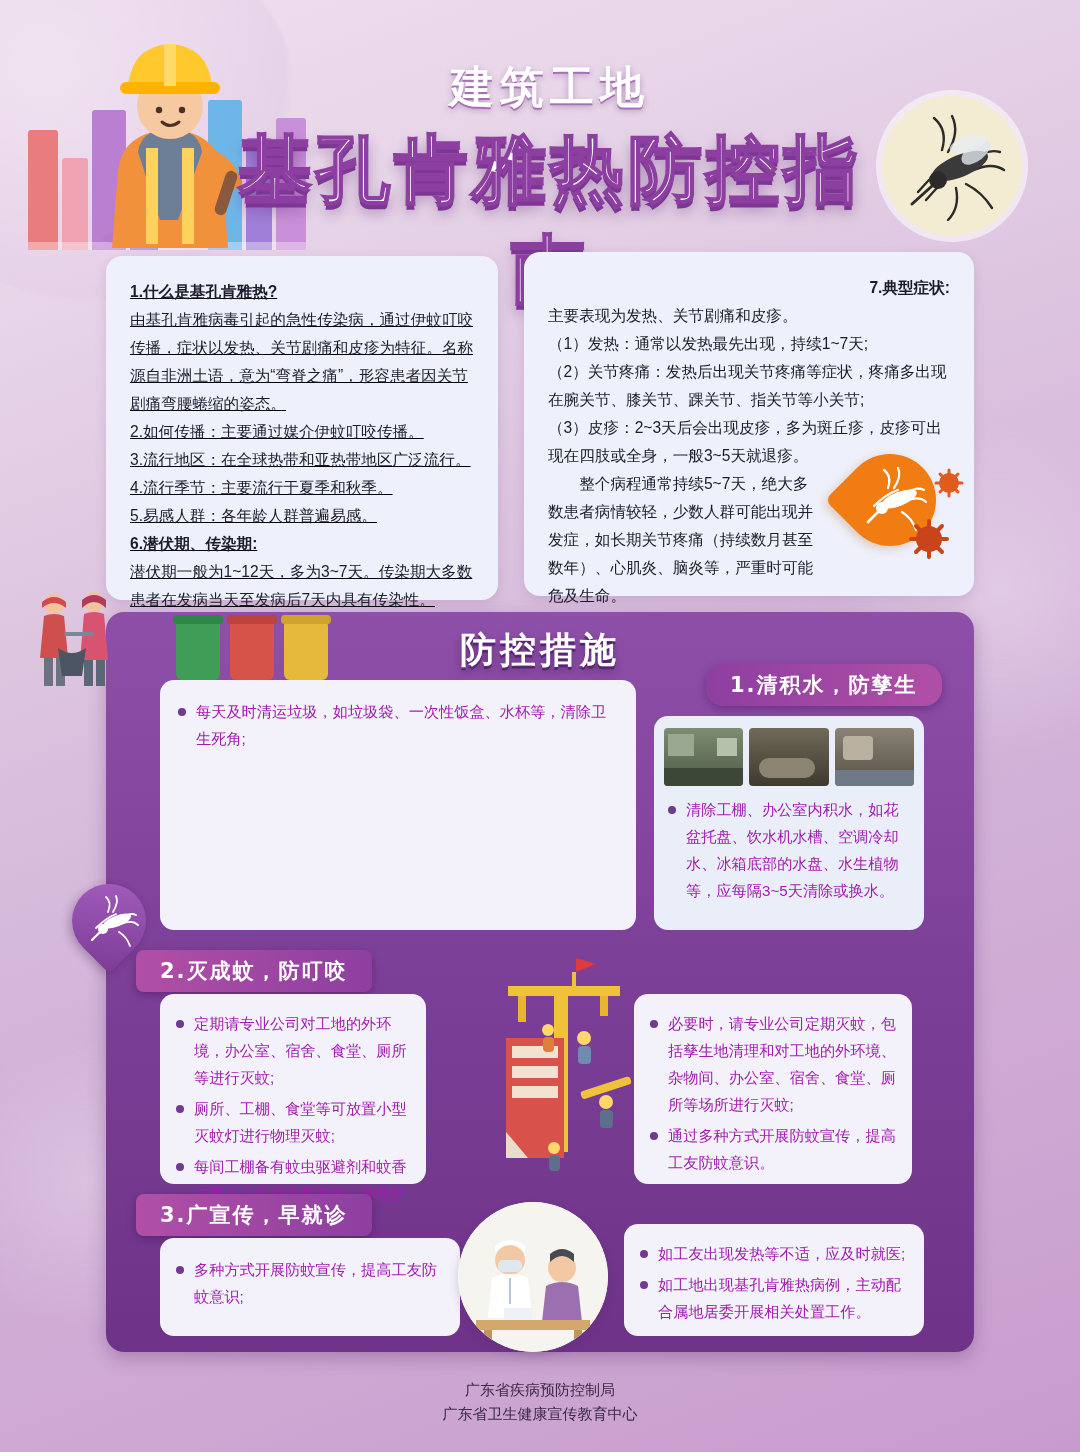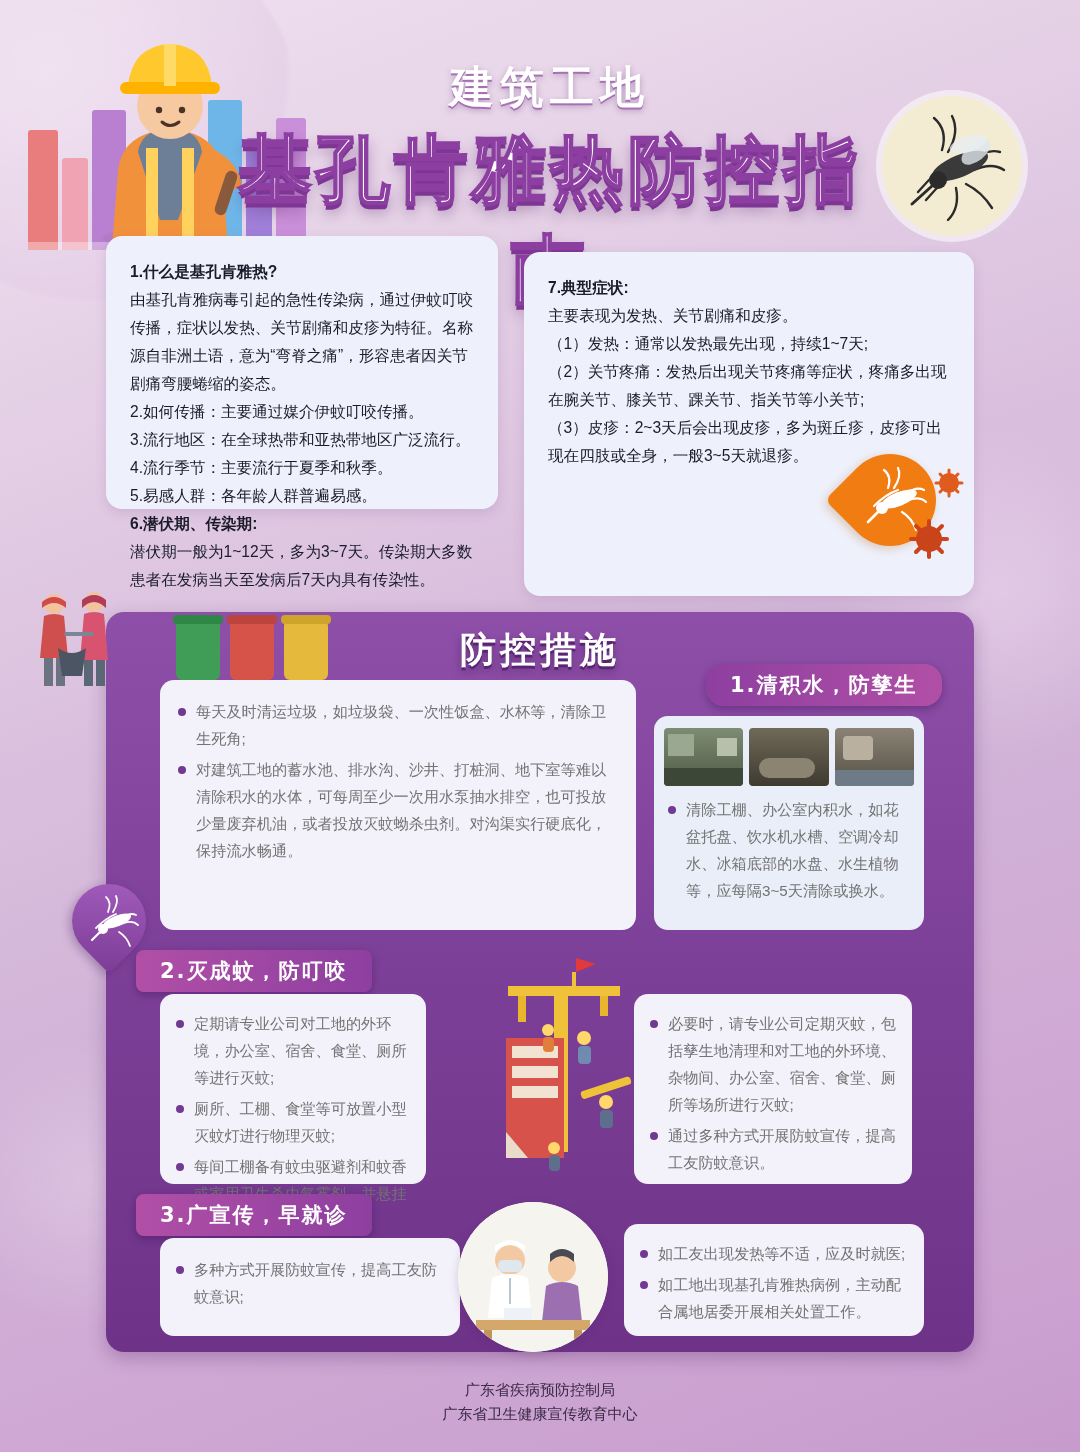--- a/index.html
+++ b/index.html
@@ -71,21 +71,21 @@
   }
 
   
   .card {
     position: absolute;
     background: #eef1fb;
     border-radius: 16px;
     box-shadow: 0 4px 12px rgba(120,80,140,.18);
     padding: 22px 24px;
   }
-  .card-left  { left: 106px; top: 236px; width: 392px; height: 273px; }
+  .card-left  { left: 106px; top: 256px; width: 392px; height: 344px; text-decoration: underline; }
   .card-right { left: 524px; top: 252px; width: 450px; height: 344px; }
 
   .txt {
     font-size: 15.6px;
     line-height: 28px;
     color: #1b1b2b;
     font-family: "Liberation Sans", "DejaVu Sans", sans-serif;
   }
   .p-ind { text-indent: 2em; }
 
@@ -126,21 +126,21 @@
     font-family: "DejaVu Sans", "Liberation Sans", sans-serif;
   }
 
   .wbox {
     position: absolute;
     background: #f3f2fb;
     border-radius: 14px;
   }
   .wbox.light { background: #eaeef9; }
 
-  .bullets { font-size: 15.2px; line-height: 27px; color: #737373; }
+  .bullets { font-size: 15.2px; line-height: 27px; color: #a21caf; }
   .bullets li { list-style: none; position: relative; padding-left: 20px; margin-bottom: 4px; }
   .bullets li::before {
     content: "";
     position: absolute; left: 2px; top: 10px;
     width: 8px; height: 8px; border-radius: 50%;
     background: #6f3a8f;
   }
 
   .tag {
     position: absolute;
@@ -287,25 +287,26 @@
     <div>3.流行地区：在全球热带和亚热带地区广泛流行。</div>
     <div>4.流行季节：主要流行于夏季和秋季。</div>
     <div>5.易感人群：各年龄人群普遍易感。</div>
     <div style="font-weight:bold;">6.潜伏期、传染期:</div>
     <div>潜伏期一般为1~12天，多为3~7天。传染期大多数患者在发病当天至发病后7天内具有传染性。</div>
   </div>
 </div>
 
 <div class="card card-right">
   <div class="txt" style="position:relative;z-index:2;">
-    <div style="font-weight:bold;">7.典型症状:</div>
+    <div style="font-weight:bold;text-align:right;">7.典型症状:</div>
     <div>主要表现为发热、关节剧痛和皮疹。</div>
     <div>（1）发热：通常以发热最先出现，持续1~7天;</div>
     <div>（2）关节疼痛：发热后出现关节疼痛等症状，疼痛多出现在腕关节、膝关节、踝关节、指关节等小关节;</div>
     <div>（3）皮疹：2~3天后会出现皮疹，多为斑丘疹，皮疹可出现在四肢或全身，一般3~5天就退疹。</div>
+    <div class="p-ind" style="width:272px;">整个病程通常持续5~7天，绝大多数患者病情较轻，少数人群可能出现并发症，如长期关节疼痛（持续数月甚至数年）、心肌炎、脑炎等，严重时可能危及生命。</div>
   </div>
 
   <div class="pin">
     <div class="pin-drop"></div>
     <svg viewBox="0 0 92 92" width="92" height="92" style="position:absolute;left:0;top:0;">
       <g stroke="#ffffff" stroke-width="2.2" fill="none" stroke-linecap="round">
         <path d="M30 52 Q42 40 54 36"></path>
         <path d="M34 58 Q46 46 60 42"></path>
         <path d="M44 34 Q48 22 40 16"></path>
         <path d="M50 34 Q58 22 54 14"></path>
@@ -345,21 +346,20 @@
     </g>
   </svg>
 </div>
 
 <div class="measures">
   <div class="measures-title">防控措施</div>
 
   <div class="wbox" style="left:54px; top:68px; width:476px; height:250px;">
     <ul class="bullets" style="padding:18px 20px 0 16px;">
       <li>每天及时清运垃圾，如垃圾袋、一次性饭盒、水杯等，清除卫生死角;</li>
-      <li>对建筑工地的蓄水池、排水沟、沙井、打桩洞、地下室等难以清除积水的水体，可每周至少一次用水泵抽水排空，也可投放少量废弃机油，或者投放灭蚊蚴杀虫剂。对沟渠实行硬底化，保持流水畅通。</li>
     </ul>
   </div>
 
   <div class="tag right-style" style="left:600px; top:52px;">1.清积水，防孳生</div>
 
   <div class="wbox light" style="left:548px; top:104px; width:270px; height:214px;">
     <div style="display:flex;gap:6px;padding:12px 10px 0 10px;">
       <div class="photo" style="width:80px;height:58px;background:linear-gradient(180deg,#7d8c72,#4f5a46);">
         <div style="position:absolute;left:4px;top:6px;width:26px;height:22px;background:#9aa892;"></div>
         <div style="position:absolute;right:6px;top:10px;width:20px;height:18px;background:#b6c0ab;"></div>

